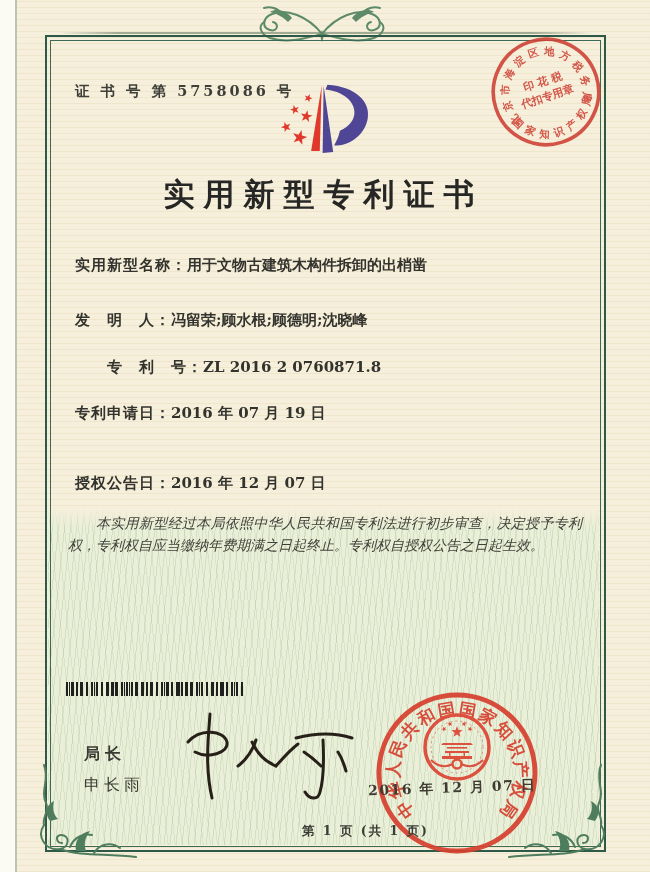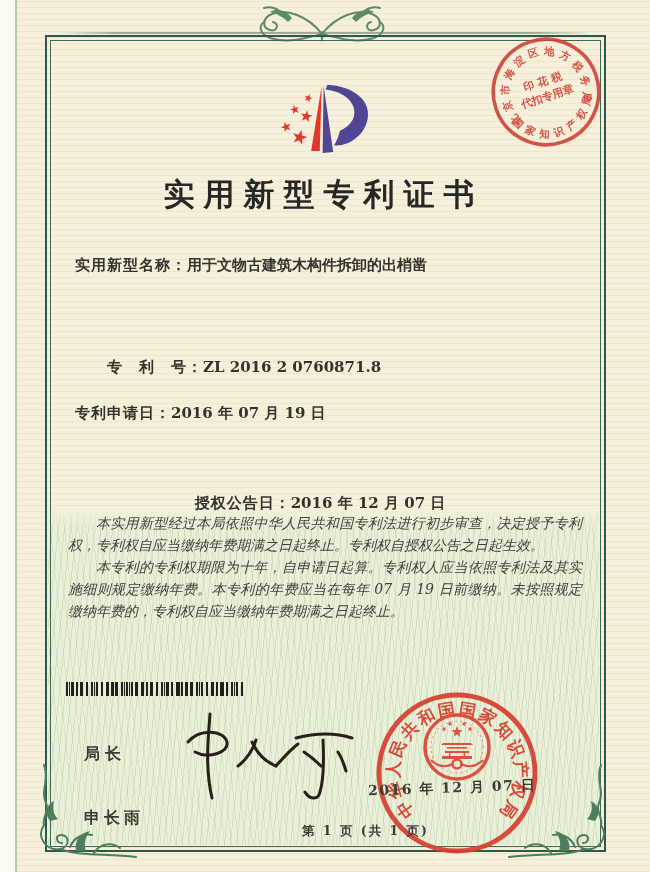--- a/index.html
+++ b/index.html
@@ -20,31 +20,31 @@
     background-image:
       repeating-linear-gradient(96deg, rgba(148,178,122,.25) 0 1px, rgba(0,0,0,0) 1px 6px),
       repeating-linear-gradient(84deg, rgba(148,178,122,.18) 0 1px, rgba(0,0,0,0) 1px 7px);}
   .guilloche::before{content:"";position:absolute;left:0;top:0;right:0;height:22px;
     background:linear-gradient(to bottom,#f6efdb 0,rgba(246,239,219,0) 100%);}
   .cert-number{left:75px;top:82px;font-size:14.5px;letter-spacing:3px;color:#3f3f39;font-weight:600;}
   .title{left:45px;top:174px;width:557px;text-align:center;font-size:31px;font-weight:700;
     letter-spacing:9px;color:#262624;}
   .field{left:75px;width:490px;font-size:15px;color:#33332d;font-weight:600;white-space:nowrap;}
   .field .lab{letter-spacing:1px;}
-  .f1{top:256px;} .f2{top:311px;} .f3{top:358px;margin-left:32px;} .f4{top:404px;} .f5{top:450px;} .f6{top:494px;text-align:center;}
+  .f1{top:256px;} .f2{top:311px;} .f3{top:358px;margin-left:32px;} .f4{top:404px;} .f5{top:450px;} .f6{top:474px;}
   .body-text{left:68px;top:513px;width:514px;font-size:14px;line-height:1.57;color:#40403a;
     font-style:italic;text-align:justify;}
   .body-text p{margin:0;text-indent:2em;}
   .barcode{left:66px;top:682px;width:178px;height:14px;
     background-image:
       repeating-linear-gradient(90deg,#20201e 0 2px,rgba(0,0,0,0) 2px 5px),
       repeating-linear-gradient(90deg,#20201e 0 1px,rgba(0,0,0,0) 1px 7px),
       repeating-linear-gradient(90deg,rgba(0,0,0,0) 0 3px,#20201e 3px 4px,rgba(0,0,0,0) 4px 11px);}
   .director-title{left:84px;top:744px;font-size:16px;font-weight:600;letter-spacing:5px;color:#3a3a32;}
-  .director-name{left:84px;top:775px;font-size:16px;font-weight:700;letter-spacing:4px;color:#3a3a32;margin-top:33px;}
+  .director-name{left:84px;top:775px;font-size:16px;font-weight:400;letter-spacing:4px;color:#3a3a32;}
   .sig{left:148px;top:700px;}
   .seal{left:357px;top:673px;opacity:.93;}
   .seal-date{left:368px;top:779px;width:190px;font-size:14px;font-weight:700;letter-spacing:1.5px;
     color:#3e3b33;transform:rotate(-2deg);z-index:6;}
   .tax-stamp{left:484px;top:30px;opacity:.9;z-index:7;}
   .footer{left:45px;top:823px;width:641px;text-align:center;font-size:12.5px;letter-spacing:2px;
     color:#3c3c36;font-weight:600;z-index:5;}
   .flourishL{left:30px;top:763px;} .flourishR{left:505px;top:763px;}
   .ornament{left:222px;top:0;}
   .z2{z-index:2;} .z3{z-index:3;} .z4{z-index:4;} .z5{z-index:5;}
@@ -90,20 +90,21 @@
       <path d="M14,2 C20,16 10,28 16,40 C20,48 12,54 14,62"></path>
       <path d="M14,62 C6,74 16,88 30,86 C40,84 40,72 31,72 C25,72 26,80 32,80"></path>
       <path d="M30,86 C52,94 76,90 106,94"></path>
       <path d="M64,90 C70,80 82,79 90,85"></path>
       <path d="M40,84 C44,74 54,70 62,72"></path>
       <path d="M20,58 C14,50 16,42 24,38 C22,46 24,52 28,56 Z" fill="#4e7d5e" stroke="none"></path>
       <path d="M46,88 C44,78 50,70 60,68 C54,76 54,82 56,88 Z" fill="#4e7d5e" stroke="none"></path>
     </g>
   </svg>
 
+  <div class="abs cert-number z4">证 书 号 第 5758086 号</div>
 
   <svg class="abs z4" style="left:253px;top:78px;" width="170" height="96" viewBox="0 0 170 100">
     <defs>
       <path id="st" d="M0,-10 L2.35,-3.24 L9.51,-3.09 L3.8,1.24 L5.88,8.09 L0,4 L-5.88,8.09 L-3.8,1.24 L-9.51,-3.09 L-2.35,-3.24 Z"></path>
     </defs>
     <polygon points="68,8 57,76 66,76" fill="#e0392c"></polygon>
     <polygon points="70,8 69,78 80,77" fill="#4f4796"></polygon>
     <path d="M74,7 C104,9 119,25 116,42 C113,61 94,72 81,70 C84,65 86,60 87,55 C97,50 103,43 102,34 C101,23 89,14 72,12 Z" fill="#4f4796"></path>
     <g fill="#e0392c">
       <use href="#st" transform="translate(54,21) scale(0.45) rotate(20)"></use>
@@ -140,27 +141,27 @@
         <text transform="translate(73.7,97.6) rotate(-20)" dominant-baseline="central">产</text>
         <text transform="translate(85.7,90.6) rotate(-40)" dominant-baseline="central">权</text>
         <text transform="translate(94.6,80) rotate(-60)" dominant-baseline="central">局</text>
       </g>
     </g>
   </svg>
 
   <div class="abs title z4">实用新型专利证书</div>
 
   <div class="abs field f1 z4"><span class="lab">实用新型名称：</span><span>用于文物古建筑木构件拆卸的出梢凿</span></div>
+  <div class="abs field f2 z4"><span class="lab">发　明　人：</span><span>冯留荣;顾水根;顾德明;沈晓峰</span></div>
   <div class="abs field f3 z4"><span class="lab">专　利　号：</span><span>ZL 2016 2 0760871.8</span></div>
   <div class="abs field f4 z4"><span class="lab">专利申请日：</span><span>2016 年 07 月 19 日</span></div>
   <div class="abs field f6 z4"><span class="lab">授权公告日：</span><span>2016 年 12 月 07 日</span></div>
 
   <div class="abs body-text z4">
     <p>本实用新型经过本局依照中华人民共和国专利法进行初步审查，决定授予专利权，专利权自应当缴纳年费期满之日起终止。专利权自授权公告之日起生效。</p>
-    <p>本专利的专利权期限为十年，自申请日起算。专利权人应当依照专利法及其实施细则规定缴纳年费。本专利的年费应当在每年 07 月 19 日前缴纳。未按照规定缴纳年费的，专利权自应当缴纳年费期满之日起终止。</p>
   </div>
 
   <div class="abs barcode z4"></div>
 
   <div class="abs director-title z4">局长</div>
   <div class="abs director-name z4">申长雨</div>
 
   <svg class="abs sig z4" width="215" height="108" viewBox="0 0 215 108">
     <g stroke="#272018" stroke-width="3" fill="none" stroke-linecap="round">
       <path d="M62,14 C60,40 57,68 64,98"></path>

